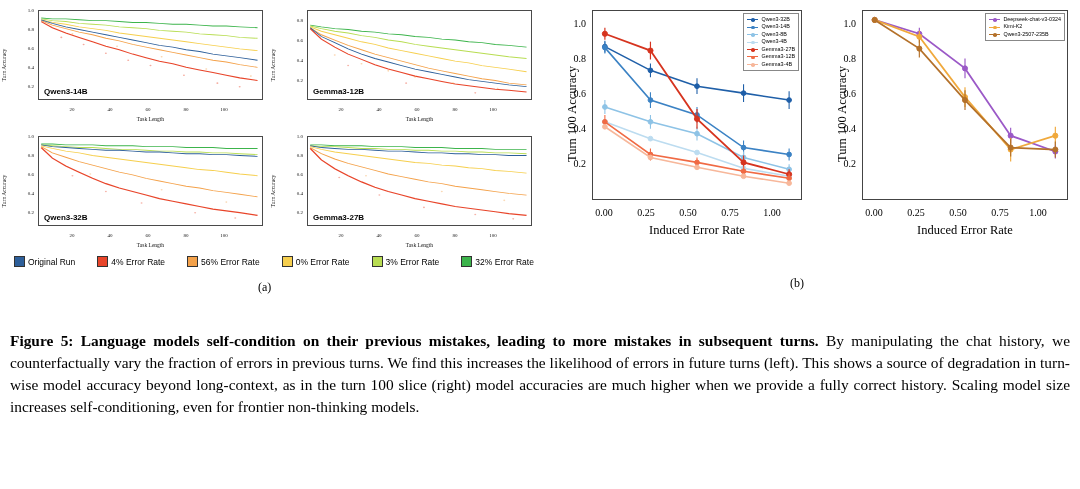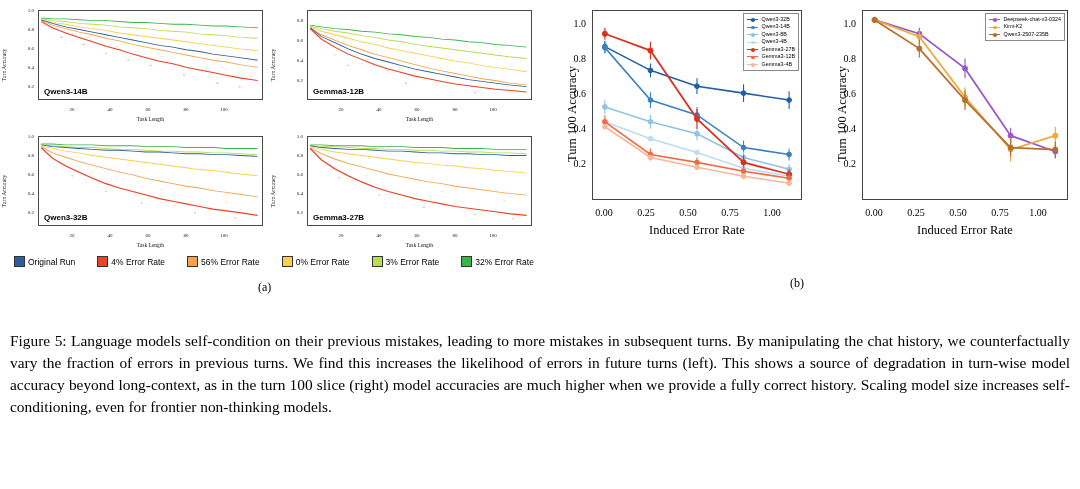--- a/index.html
+++ b/index.html
@@ -192,21 +192,21 @@
   
   .figcap {
     position: absolute;
     left: 10px;
     top: 330px;
     width: 1060px;
     font-size: 15.4px;
     line-height: 1.42;
     text-align: justify;
   }
-  .figcap b { font-weight: normal; }
+  .figcap b { font-weight: bold; }
 </style>
 </head>
 <body>
 
 <div class="figure-wrap">
 
   <div class="panel-a">
     <div class="grid2">
 
       <div class="mini">

